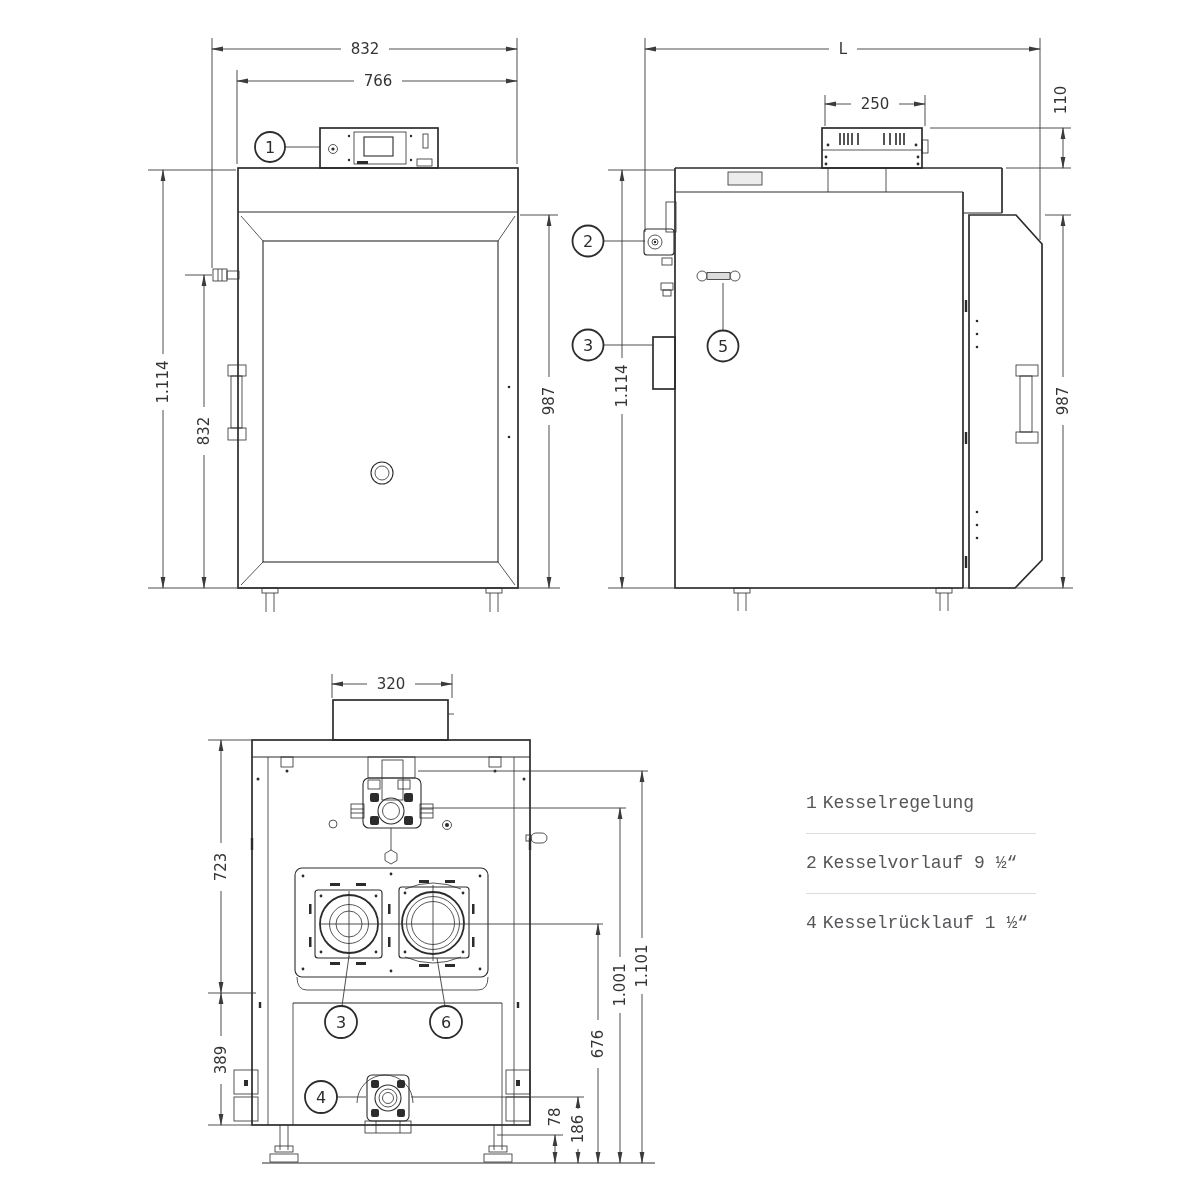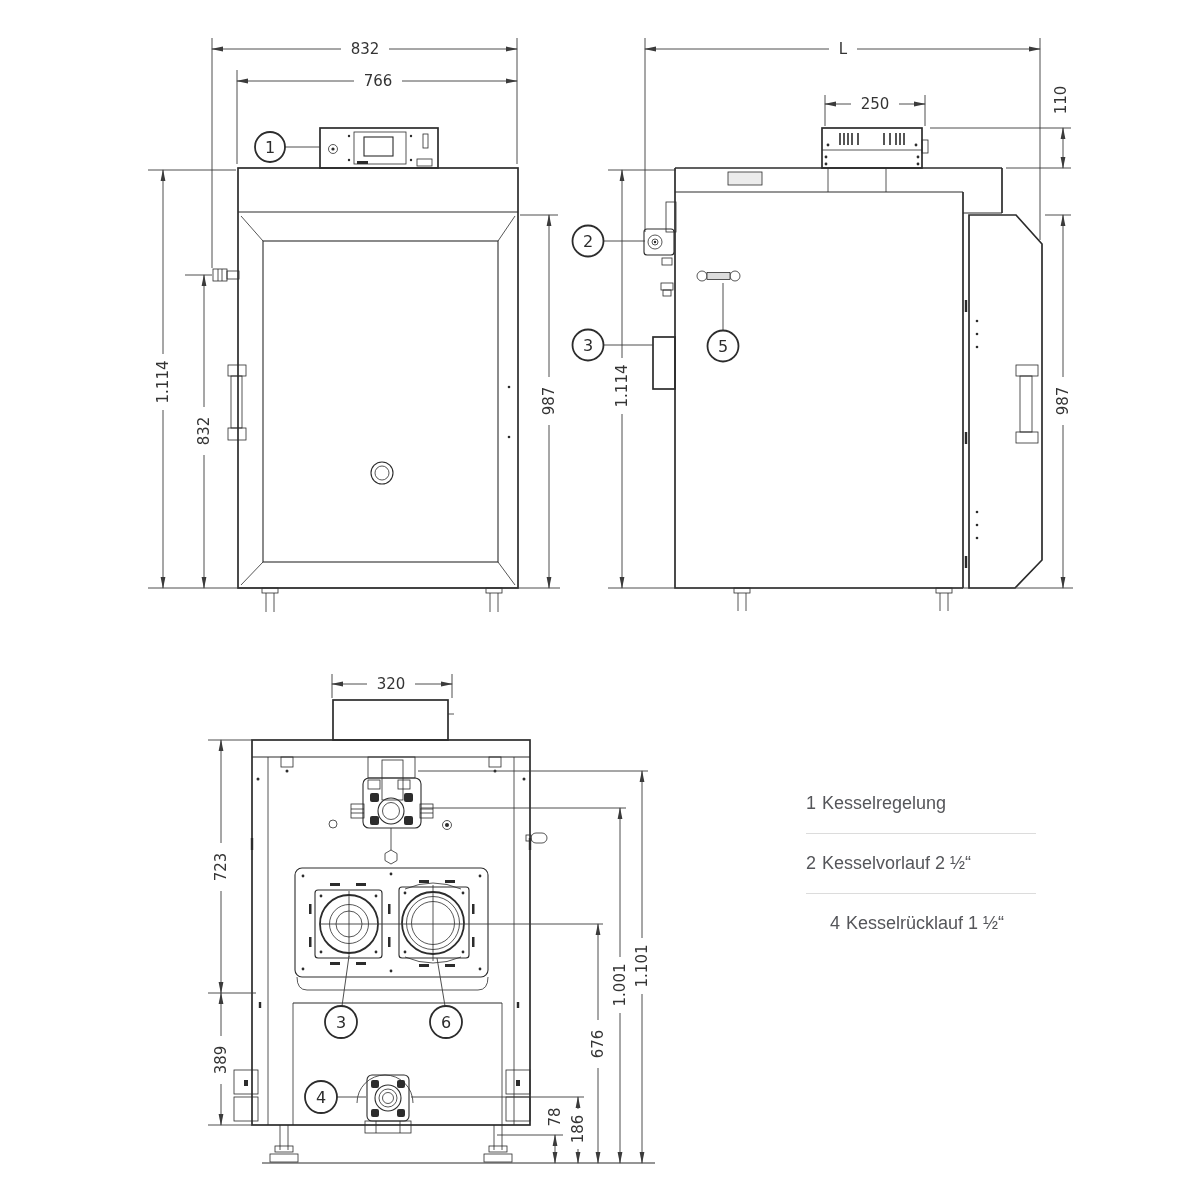--- a/index.html
+++ b/index.html
@@ -15,22 +15,22 @@
   .dsh{fill:none;stroke:#2c2c2c;stroke-width:2.4;}
   .dk{fill:#2c2c2c;stroke:none;}
   .shade{fill:#ececec;stroke:#2c2c2c;stroke-width:0.8;}
   .dl{fill:none;stroke:#3b3b3b;stroke-width:0.9;}
   .bg{fill:#ffffff;}
   text.dim{font-family:"DejaVu Sans",sans-serif;font-size:15px;fill:#343434;text-anchor:middle;}
   .co circle{fill:#fff;stroke:#2c2c2c;stroke-width:1.8;}
   .co text{font-family:"DejaVu Sans",sans-serif;font-size:16px;fill:#2c2c2c;text-anchor:middle;}
   
   .legend{position:absolute;left:806px;top:774px;width:230px;color:#55565a;font-size:18px;}
-  .legend-item{padding:20px 0 21px;line-height:18px;border-bottom:1px solid #dcdcdc;white-space:nowrap;}
-  .legend-item:last-child{border-bottom:none;margin-left:24px;}
+  .legend-item{padding:20px 0 21px;line-height:18px;border-bottom:1px solid #dcdcdc;white-space:nowrap;font-family:Liberation Mono, monospace;}
+  .legend-item:last-child{border-bottom:none;}
   .legend-item .num{margin-right:6px;}
 </style>
 </head>
 <body>
 
 <div class="stage">
 
 <svg width="1200" height="1200" viewBox="0 0 1200 1200">
   <defs>
     <marker id="ae" refX="11" refY="3" markerWidth="12" markerHeight="6" orient="auto" markerUnits="userSpaceOnUse">
@@ -415,20 +415,20 @@
       <text class="dim" y="4.5">1.101</text>
         </g>
   </g>
 </svg>
 
 <div class="legend">
   <div class="legend-item">
     <span class="num">1</span><span>Kesselregelung</span>
   </div>
   <div class="legend-item">
-    <span class="num">2</span><span>Kesselvorlauf 2 ½“</span>
+    <span class="num">2</span><span>Kesselvorlauf 9 ½“</span>
   </div>
   <div class="legend-item">
     <span class="num">4</span><span>Kesselrücklauf 1 ½“</span>
   </div>
 </div>
 
 </div>
 
 </body></html>

